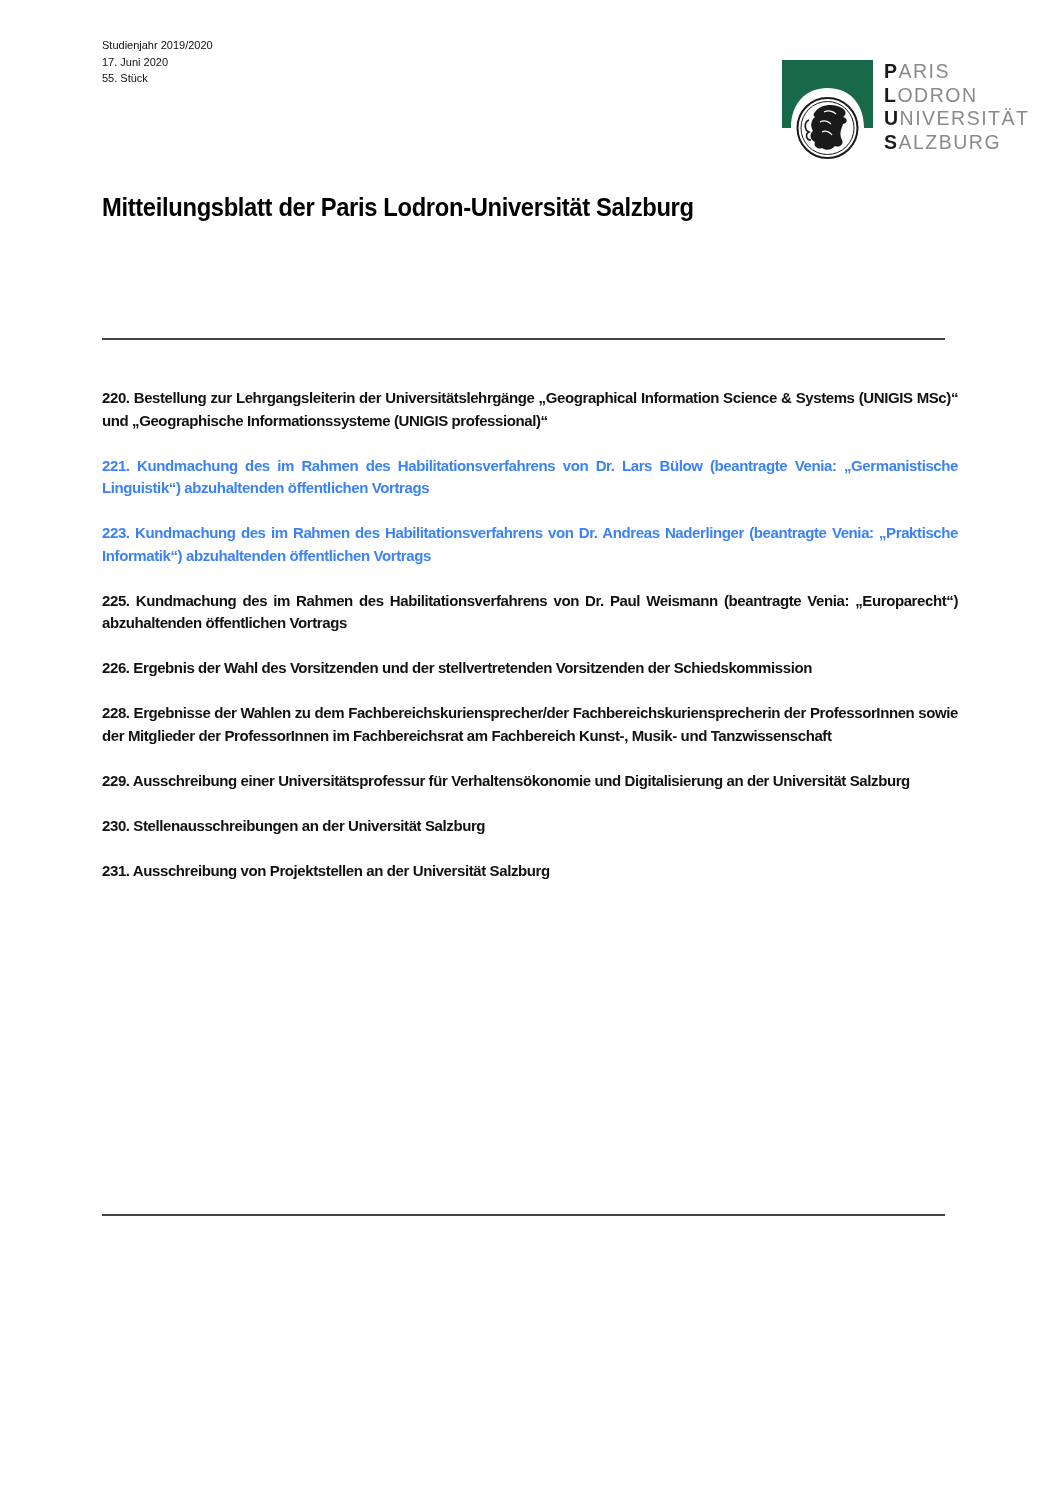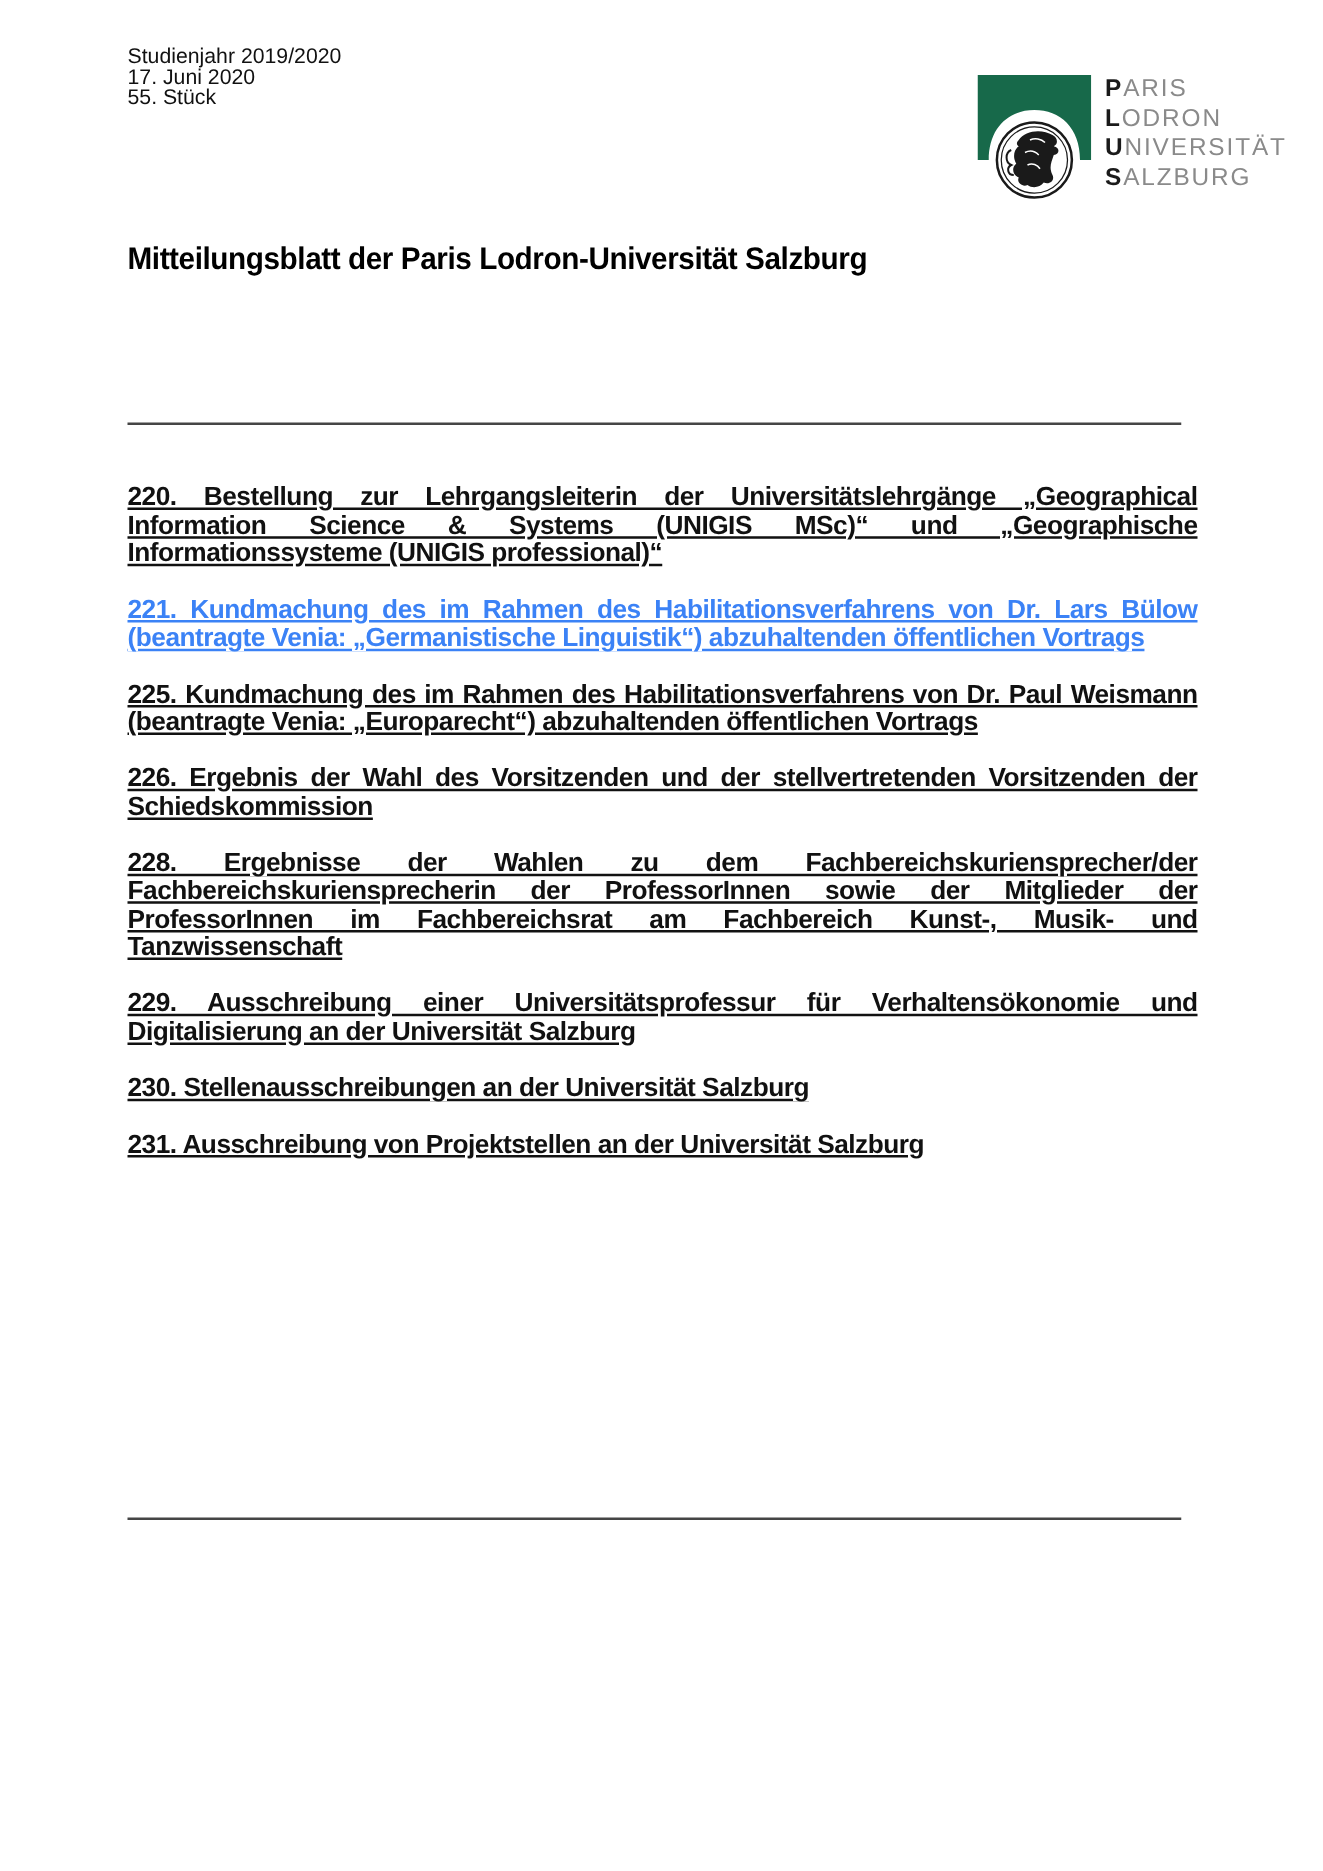--- a/index.html
+++ b/index.html
@@ -8,21 +8,21 @@
       height: 1497px;
       position: relative;
       overflow: hidden;
       font-family: "Liberation Sans", sans-serif;
       color: #000;
     }
     .meta {
       position: absolute;
       left: 102px;
       top: 37px;
-      font-size: 17px;
+      font-size: 11px;
       line-height: 16.5px;
       color: #111;
     }
     .meta div { white-space: nowrap; }
 
     .logo {
       position: absolute;
       left: 782px;
       top: 28px;
       width: 250px;
@@ -70,28 +70,27 @@
     .rule.top { top: 338px; }
     .rule.bottom { top: 1214px; }
 
     .toc {
       position: absolute;
       left: 102px;
       top: 387px;
       width: 856px;
     }
     .toc-item {
-      font-size: 21px;
+      font-size: 15px;
       line-height: 22.5px;
       font-weight: bold;
       text-align: justify;
       letter-spacing: -0.4px;
       margin-bottom: 22.5px;
       color: #111;
-      text-decoration: underline;
     }
     .toc-item.grey { color: #3b82f6; }
   </style>
 </head>
 <body>
 
 <div class="meta">
   <div>Studienjahr 2019/2020</div>
   <div>17. Juni 2020</div>
   <div>55. Stück</div>
@@ -116,20 +115,21 @@
   </div>
 </div>
 
 <h1 class="title" style="margin:0;">Mitteilungsblatt der Paris Lodron-Universität Salzburg</h1>
 
 <div class="rule top"></div>
 
 <div class="toc">
   <div class="toc-item" lang="de" style="hyphens: auto;">220. Bestellung zur Lehrgangsleiterin der Universitätslehrgänge „Geographical Information Science &amp; Systems (UNIGIS MSc)“ und „Geographische Informationssysteme (UNIGIS professional)“</div>
   <div class="toc-item grey" lang="de" style="hyphens: auto;">221. Kundmachung des im Rahmen des Habilitationsverfahrens von Dr. Lars Bülow (beantragte Venia: „Germanistische Linguistik“) abzuhaltenden öffentlichen Vortrags</div>
+  <div class="toc-item grey" lang="de" style="hyphens: auto;">223. Kundmachung des im Rahmen des Habilitationsverfahrens von Dr. Andreas Naderlinger (beantragte Venia: „Praktische Informatik“) abzuhaltenden öffentlichen Vortrags</div>
   <div class="toc-item" lang="de" style="hyphens: auto;">225. Kundmachung des im Rahmen des Habilitationsverfahrens von Dr. Paul Weismann (beantragte Venia: „Europarecht“) abzuhaltenden öffentlichen Vortrags</div>
   <div class="toc-item" lang="de" style="hyphens: auto;">226. Ergebnis der Wahl des Vorsitzenden und der stellvertretenden Vorsitzenden der Schiedskommission</div>
   <div class="toc-item" lang="de" style="hyphens: auto;">228. Ergebnisse der Wahlen zu dem Fachbereichskuriensprecher/der Fachbereichskuriensprecherin der ProfessorInnen sowie der Mitglieder der ProfessorInnen im Fachbereichsrat am Fachbereich Kunst-, Musik- und Tanzwissenschaft</div>
   <div class="toc-item" lang="de" style="hyphens: auto;">229. Ausschreibung einer Universitätsprofessur für Verhaltensökonomie und Digitalisierung an der Universität Salzburg</div>
   <div class="toc-item" lang="de" style="hyphens: auto;">230. Stellenausschreibungen an der Universität Salzburg</div>
   <div class="toc-item" lang="de" style="hyphens: auto;">231. Ausschreibung von Projektstellen an der Universität Salzburg</div>
 </div>
 
 <div class="rule bottom"></div>
 

